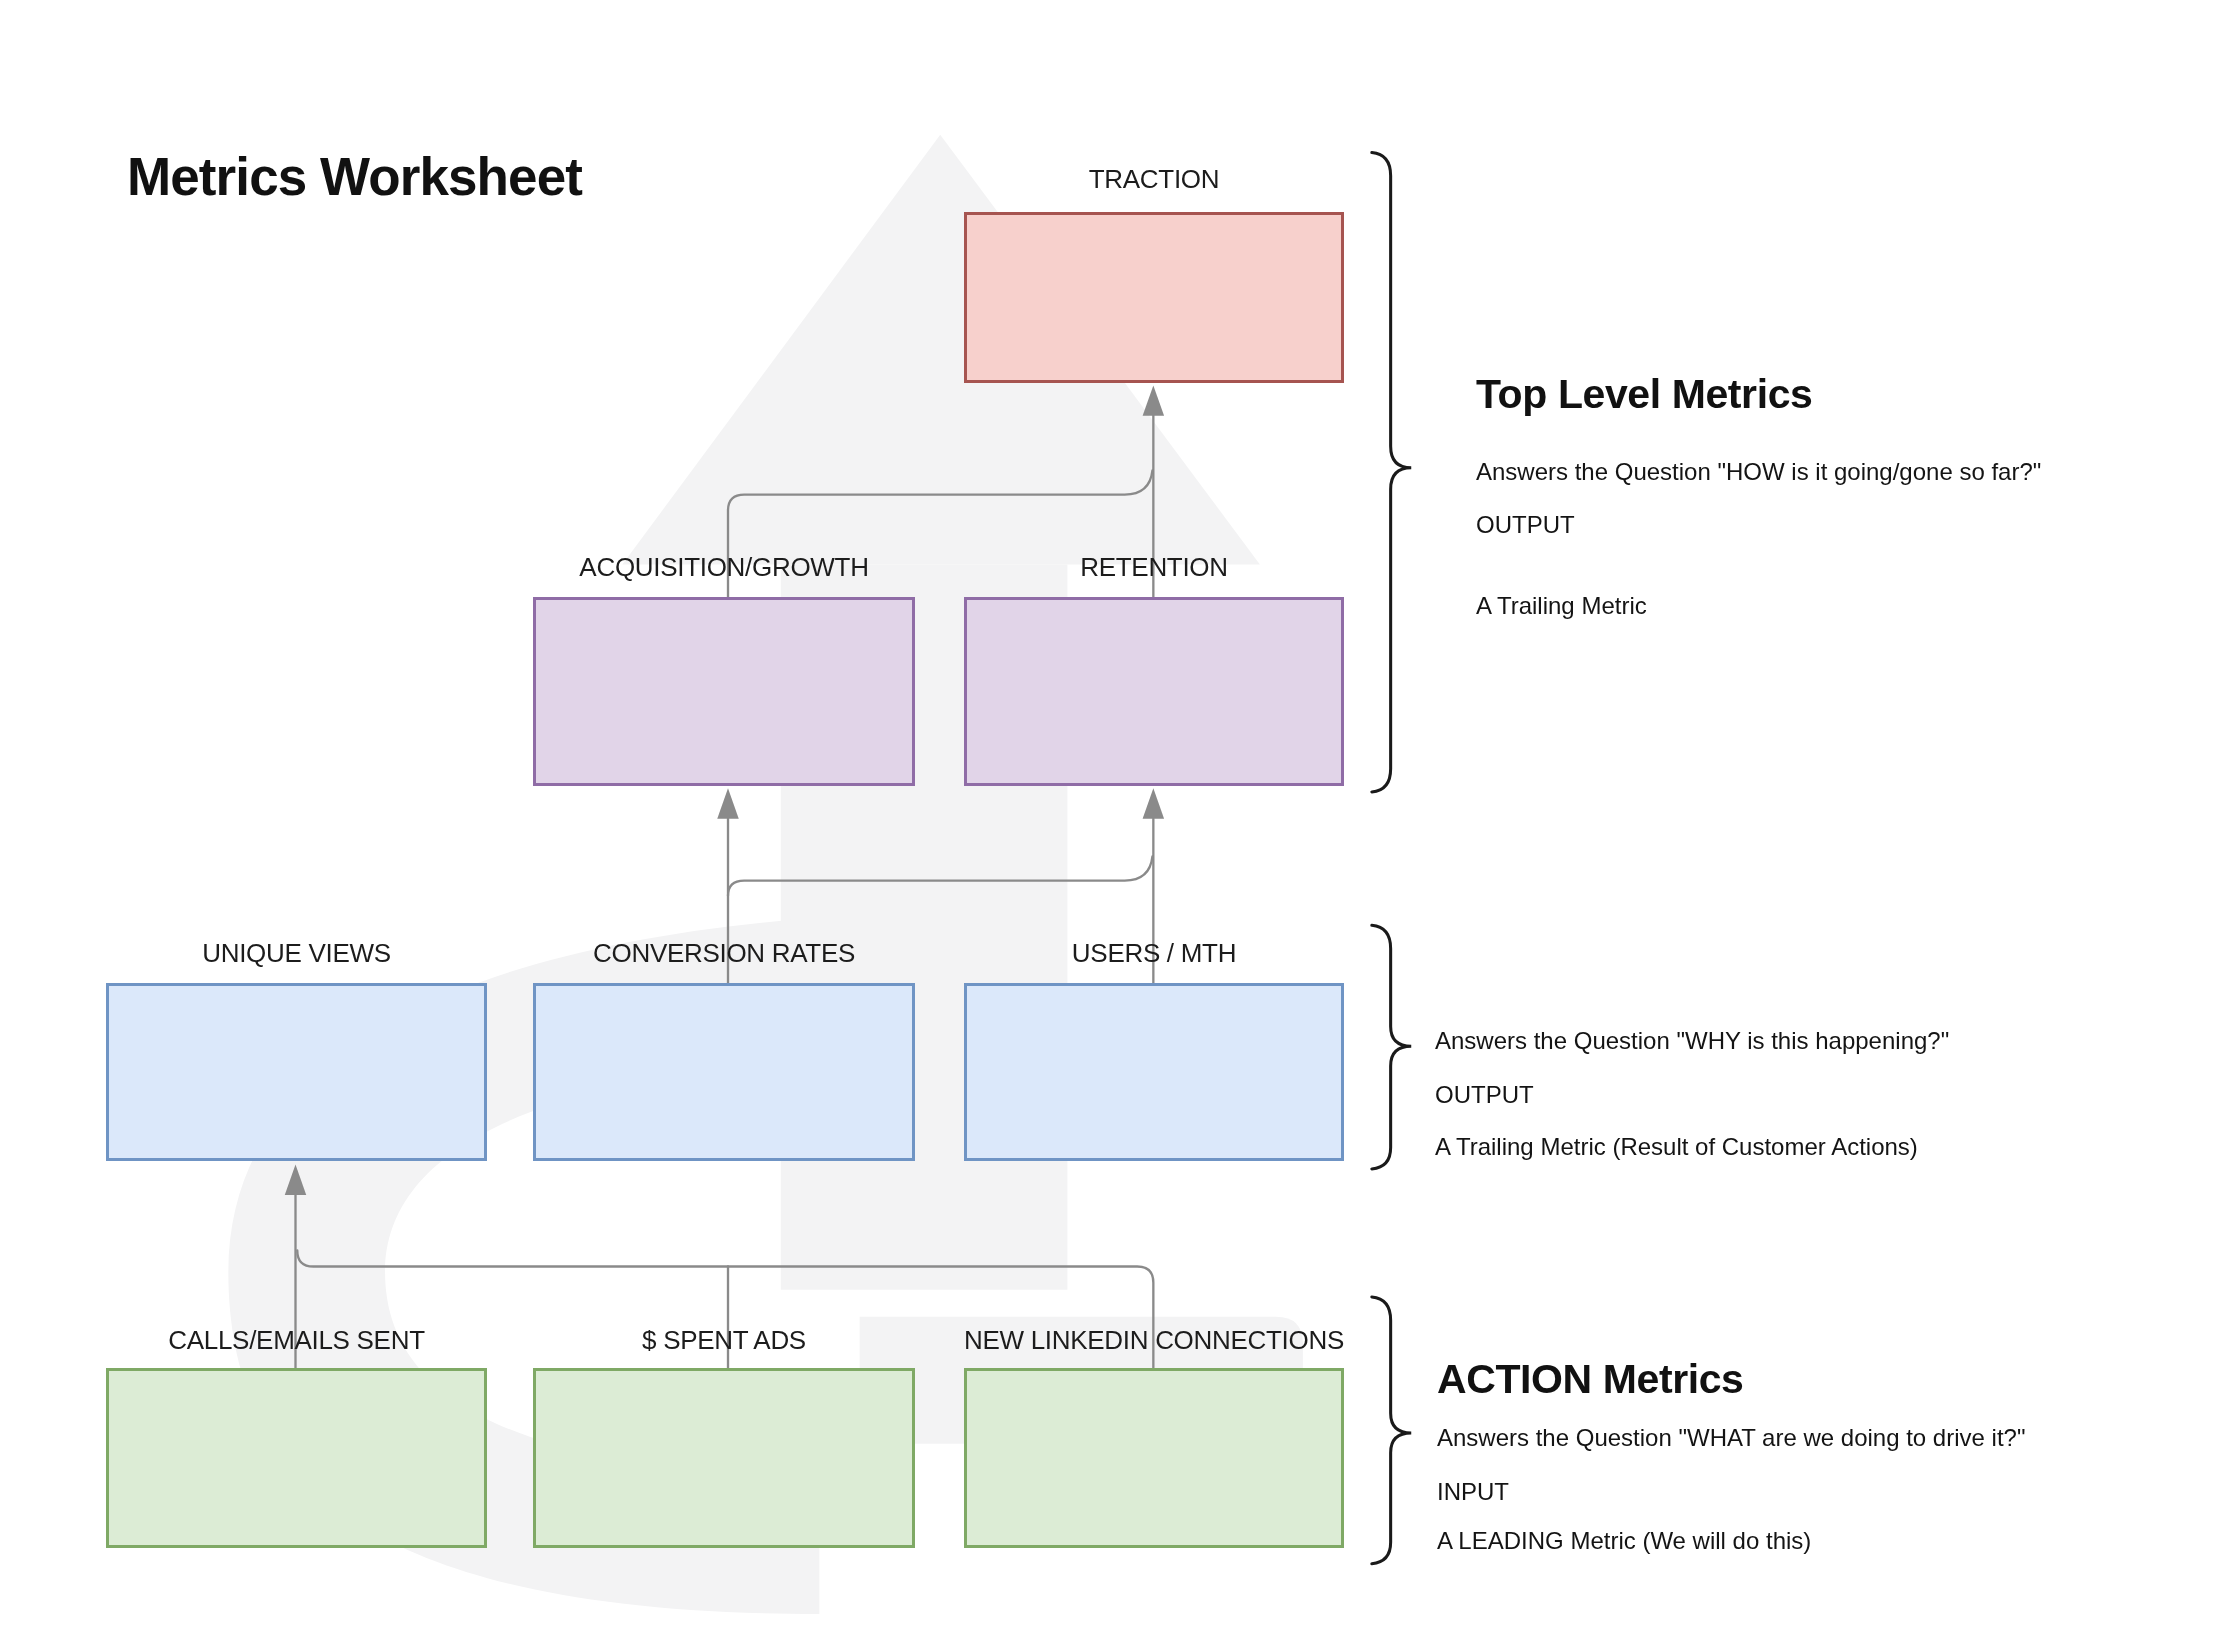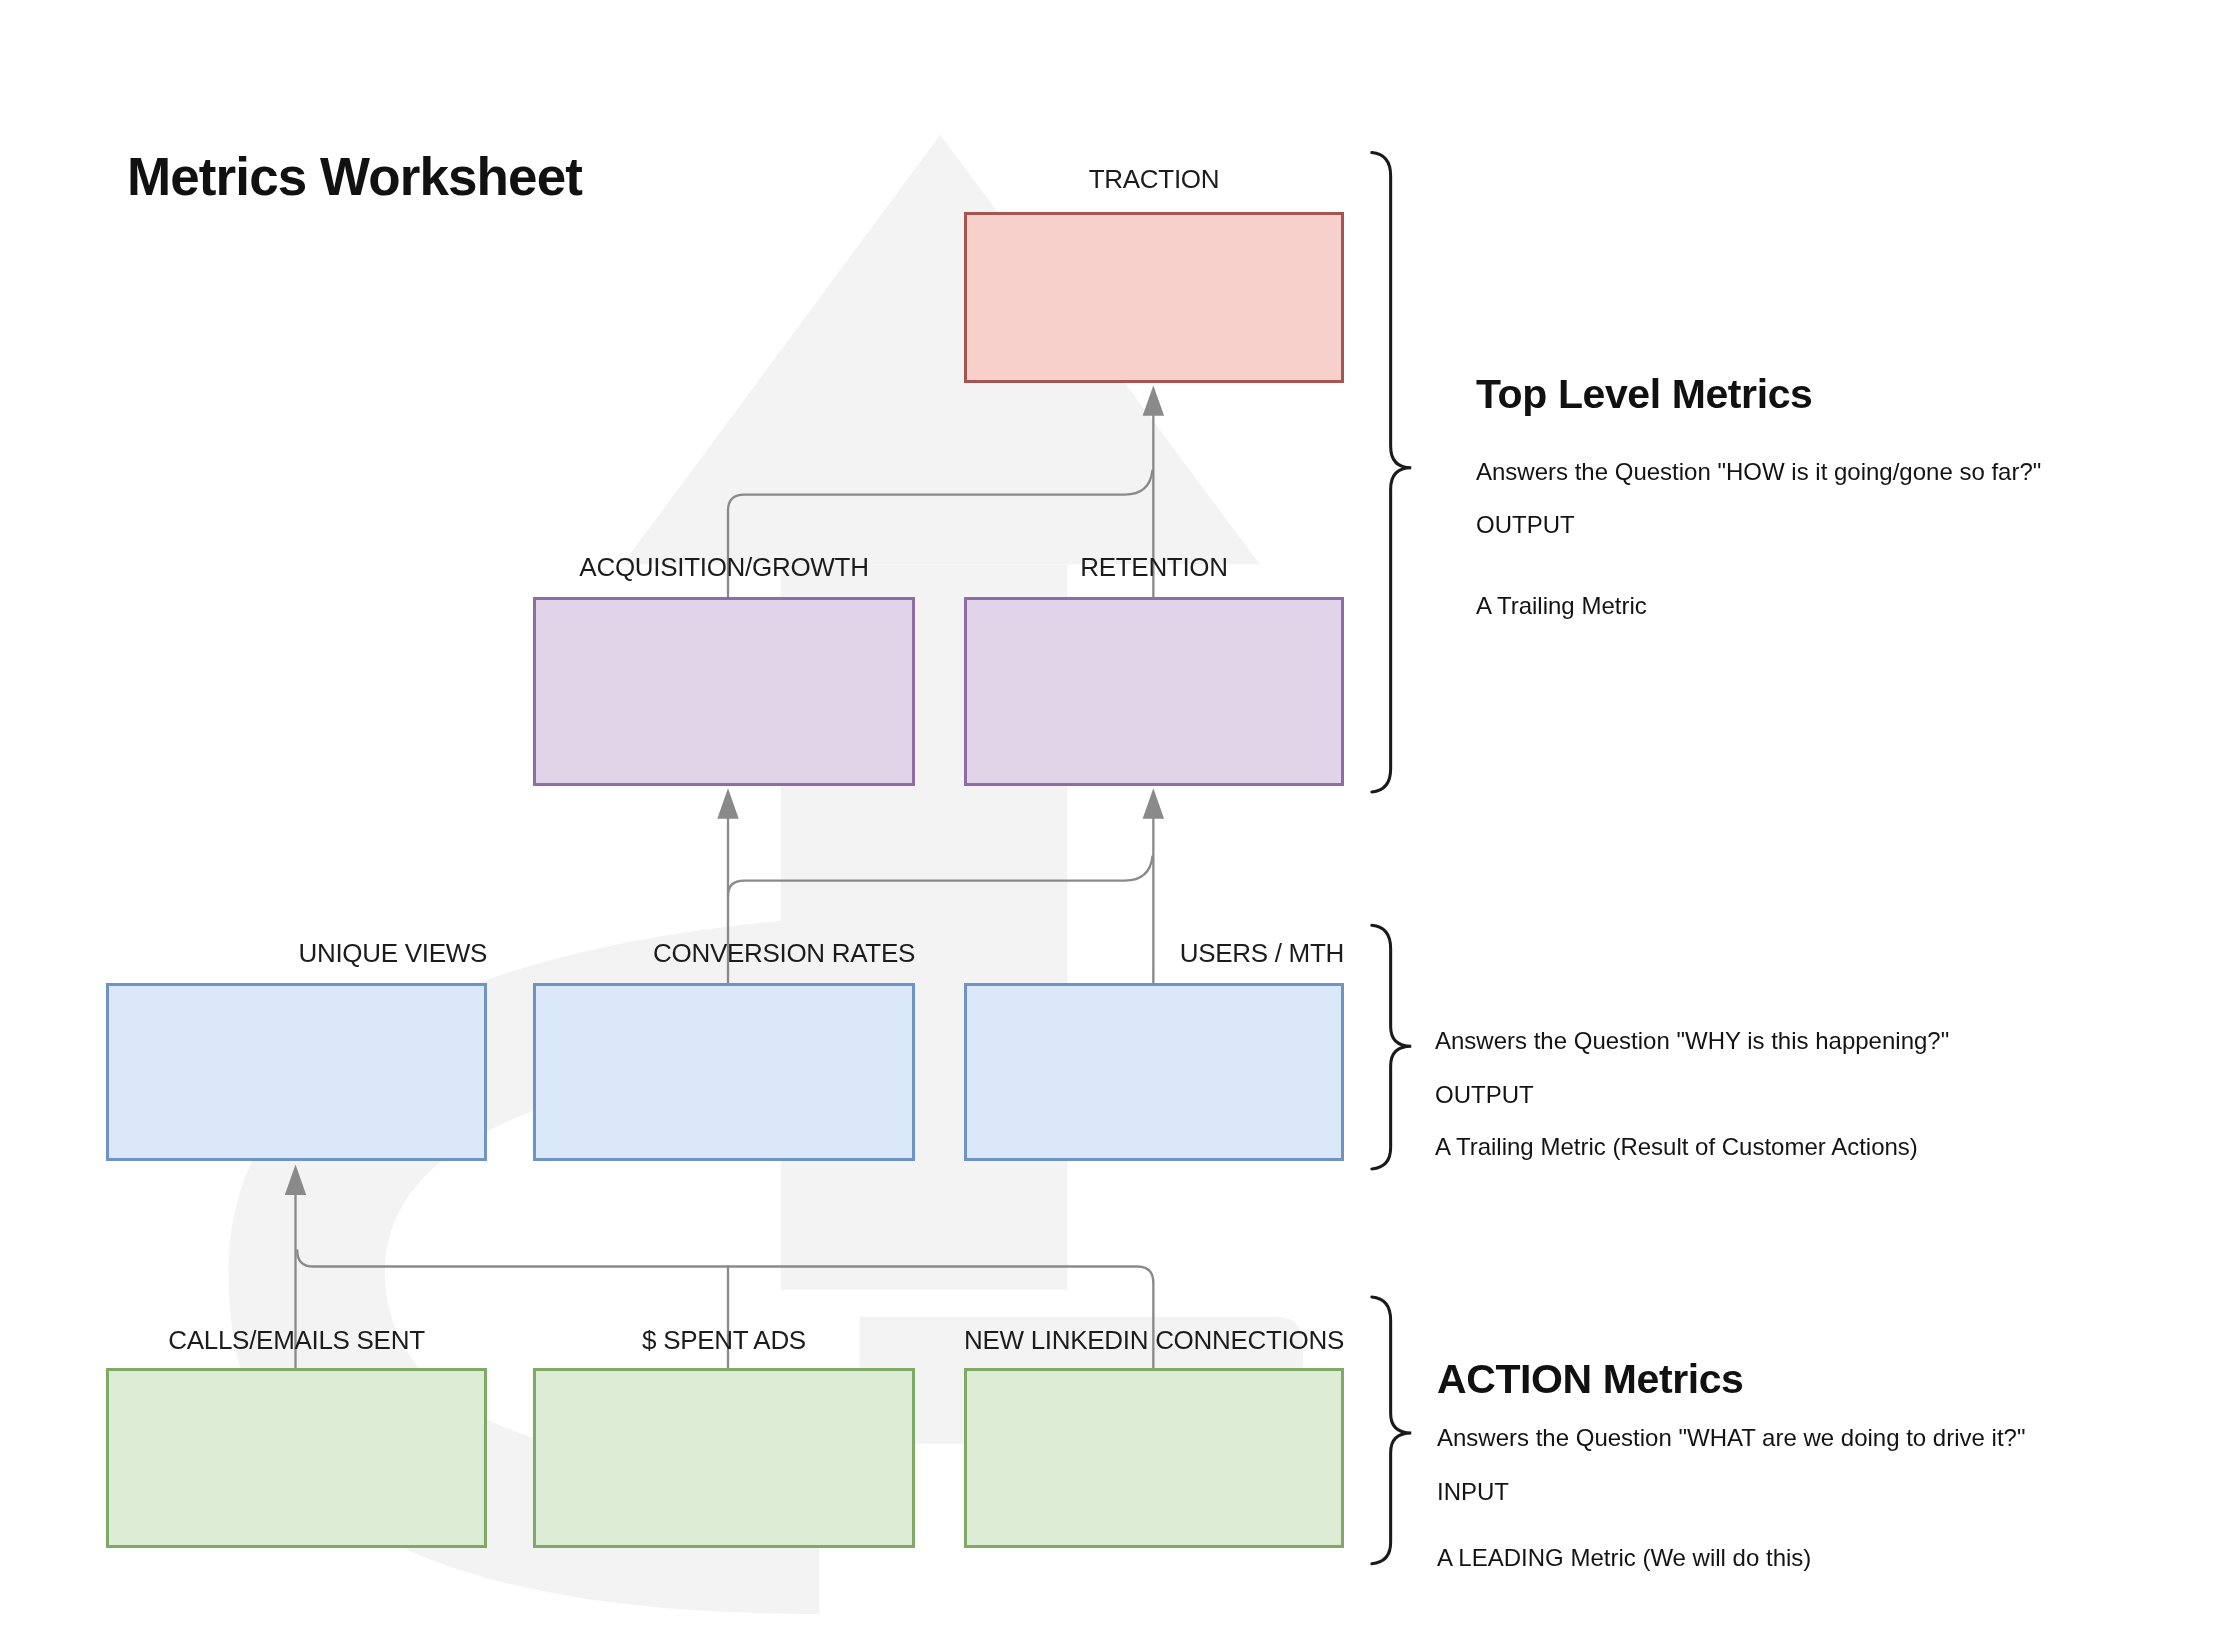--- a/index.html
+++ b/index.html
@@ -27,32 +27,32 @@
   .row-red   {top:212px;height:171px;background:var(--c-red-fill,#f7d0cc);border-color:var(--c-red-border,#a65450);}
   .row-purple{top:597px;height:189px;background:var(--c-purple-fill,#e1d4e8);border-color:var(--c-purple-border,#8f6ca6);}
   .row-blue  {top:983px;height:178px;background:var(--c-blue-fill,#dbe8fa);border-color:var(--c-blue-border,#6f94c4);}
   .row-green {top:1368px;height:180px;background:var(--c-green-fill,#dcecd5);border-color:var(--c-green-border,#7fa965);}
 
   
   .dlabel{
     position:absolute;z-index:3;height:29px;line-height:29px;text-align:center;
     font-size:26px;letter-spacing:-0.3px;color:#1c1c1c;white-space:nowrap;
   }
-  .lrow-red{top:165px;} .lrow-purple{top:553px;} .lrow-blue{top:939px;text-align:right;} .lrow-green{top:1326px;}
+  .lrow-red{top:165px;} .lrow-purple{top:553px;} .lrow-blue{top:939px;} .lrow-green{top:1326px;}
 
   
   .sec{position:absolute;z-index:3;width:788px;}
   .sec h2{margin:0;font-size:41px;font-weight:800;letter-spacing:-0.4px;line-height:47px;}
   .sec .line{position:absolute;font-size:24px;line-height:29.6px;white-space:nowrap;color:#141414;}
   #sec-top{left:1476px;top:371px;height:233px;}
   #sec-top .l1{top:86px;} #sec-top .l2{top:139px;} #sec-top .l3{top:188px;margin-top:32px;}
   #sec-why{left:1435px;top:948px;height:233px;}
   #sec-why .l1{top:78px;} #sec-why .l2{top:132px;} #sec-why .l3{top:184px;}
   #sec-action{left:1437px;top:1356px;height:233px;}
-  #sec-action .l1{top:67px;} #sec-action .l2{top:121px;} #sec-action .l3{top:187px;}
+  #sec-action .l1{top:67px;} #sec-action .l2{top:121px;} #sec-action .l3{top:170px;}
 </style>
 </head>
 <body>
 
 <svg class="layer" viewBox="0 0 2487 1843">
   <g>
     <path class="watermark" d="M1050,150 L1407,630 L695,630 Z"></path>
     <path class="watermark" d="M872,630 H1192 V1440 H872 Z"></path>
     <path class="watermark" d="M906,1025 C520,1055 255,1175 255,1420 C255,1665 430,1802 915,1802 L915,1645 C575,1645 430,1560 430,1420 C430,1295 575,1205 906,1185 Z"></path>
     <path class="watermark" d="M960,1470 H1425 Q1455,1470 1455,1500 V1612 H960 Z"></path>

